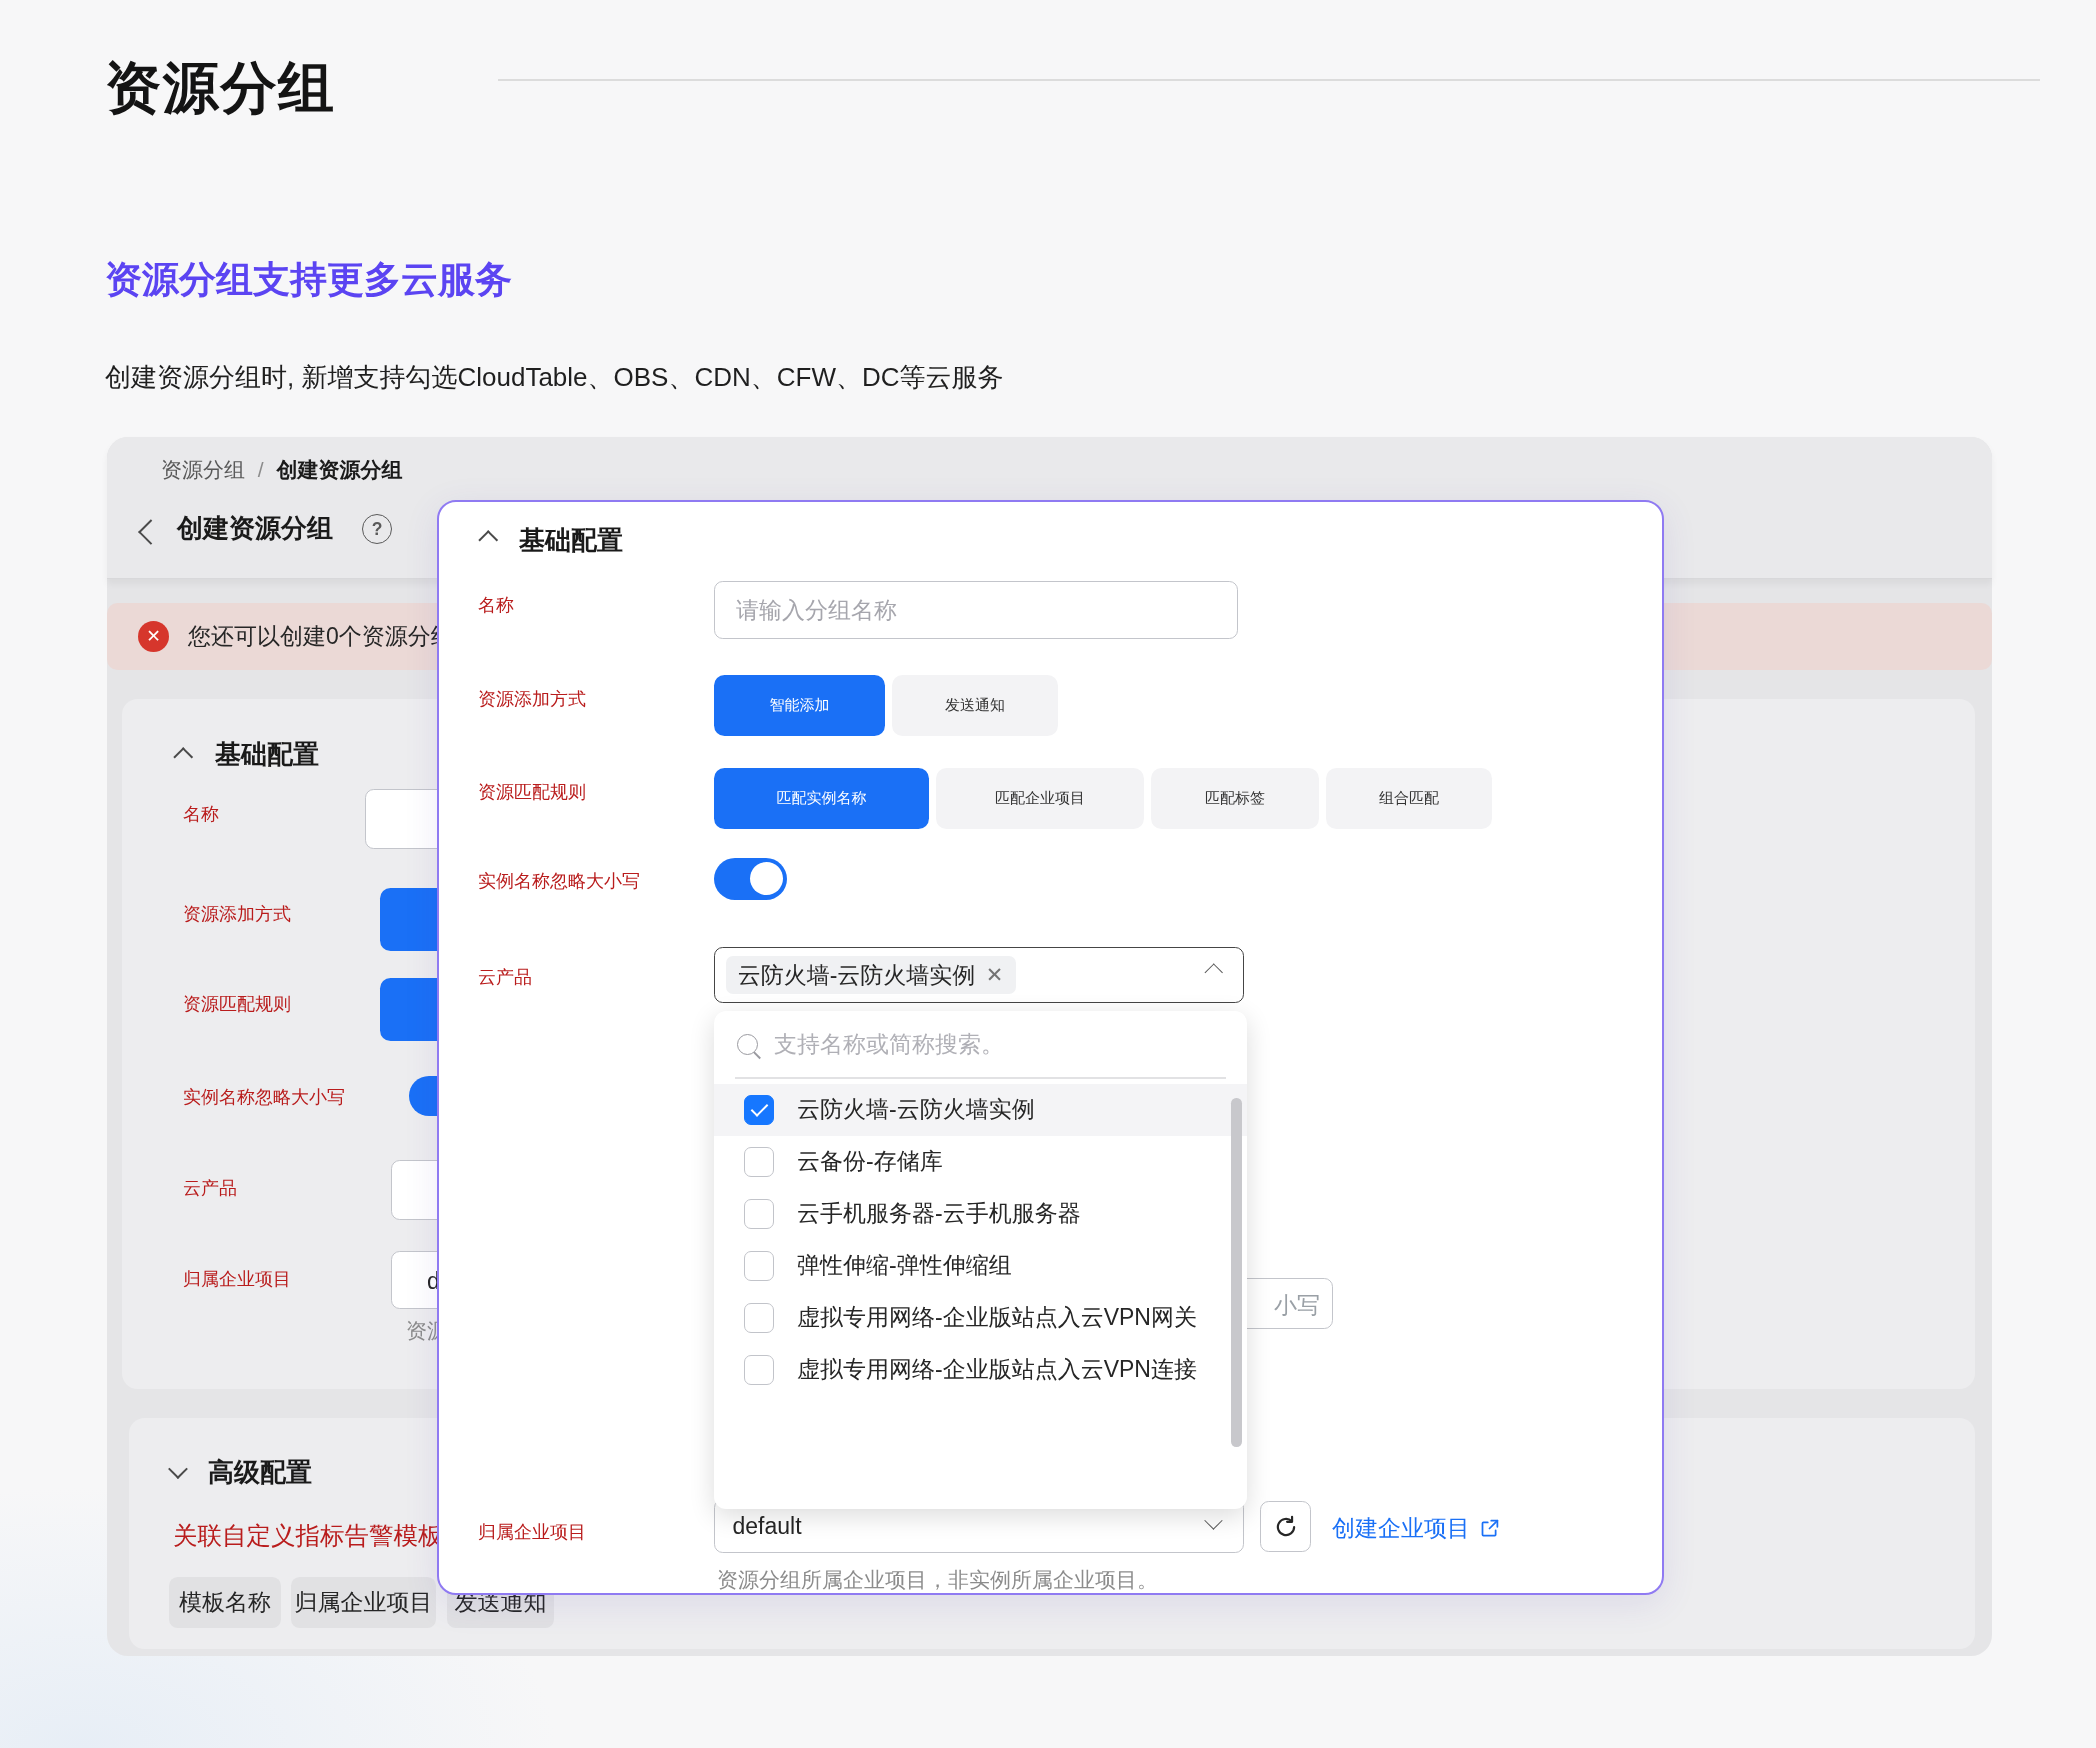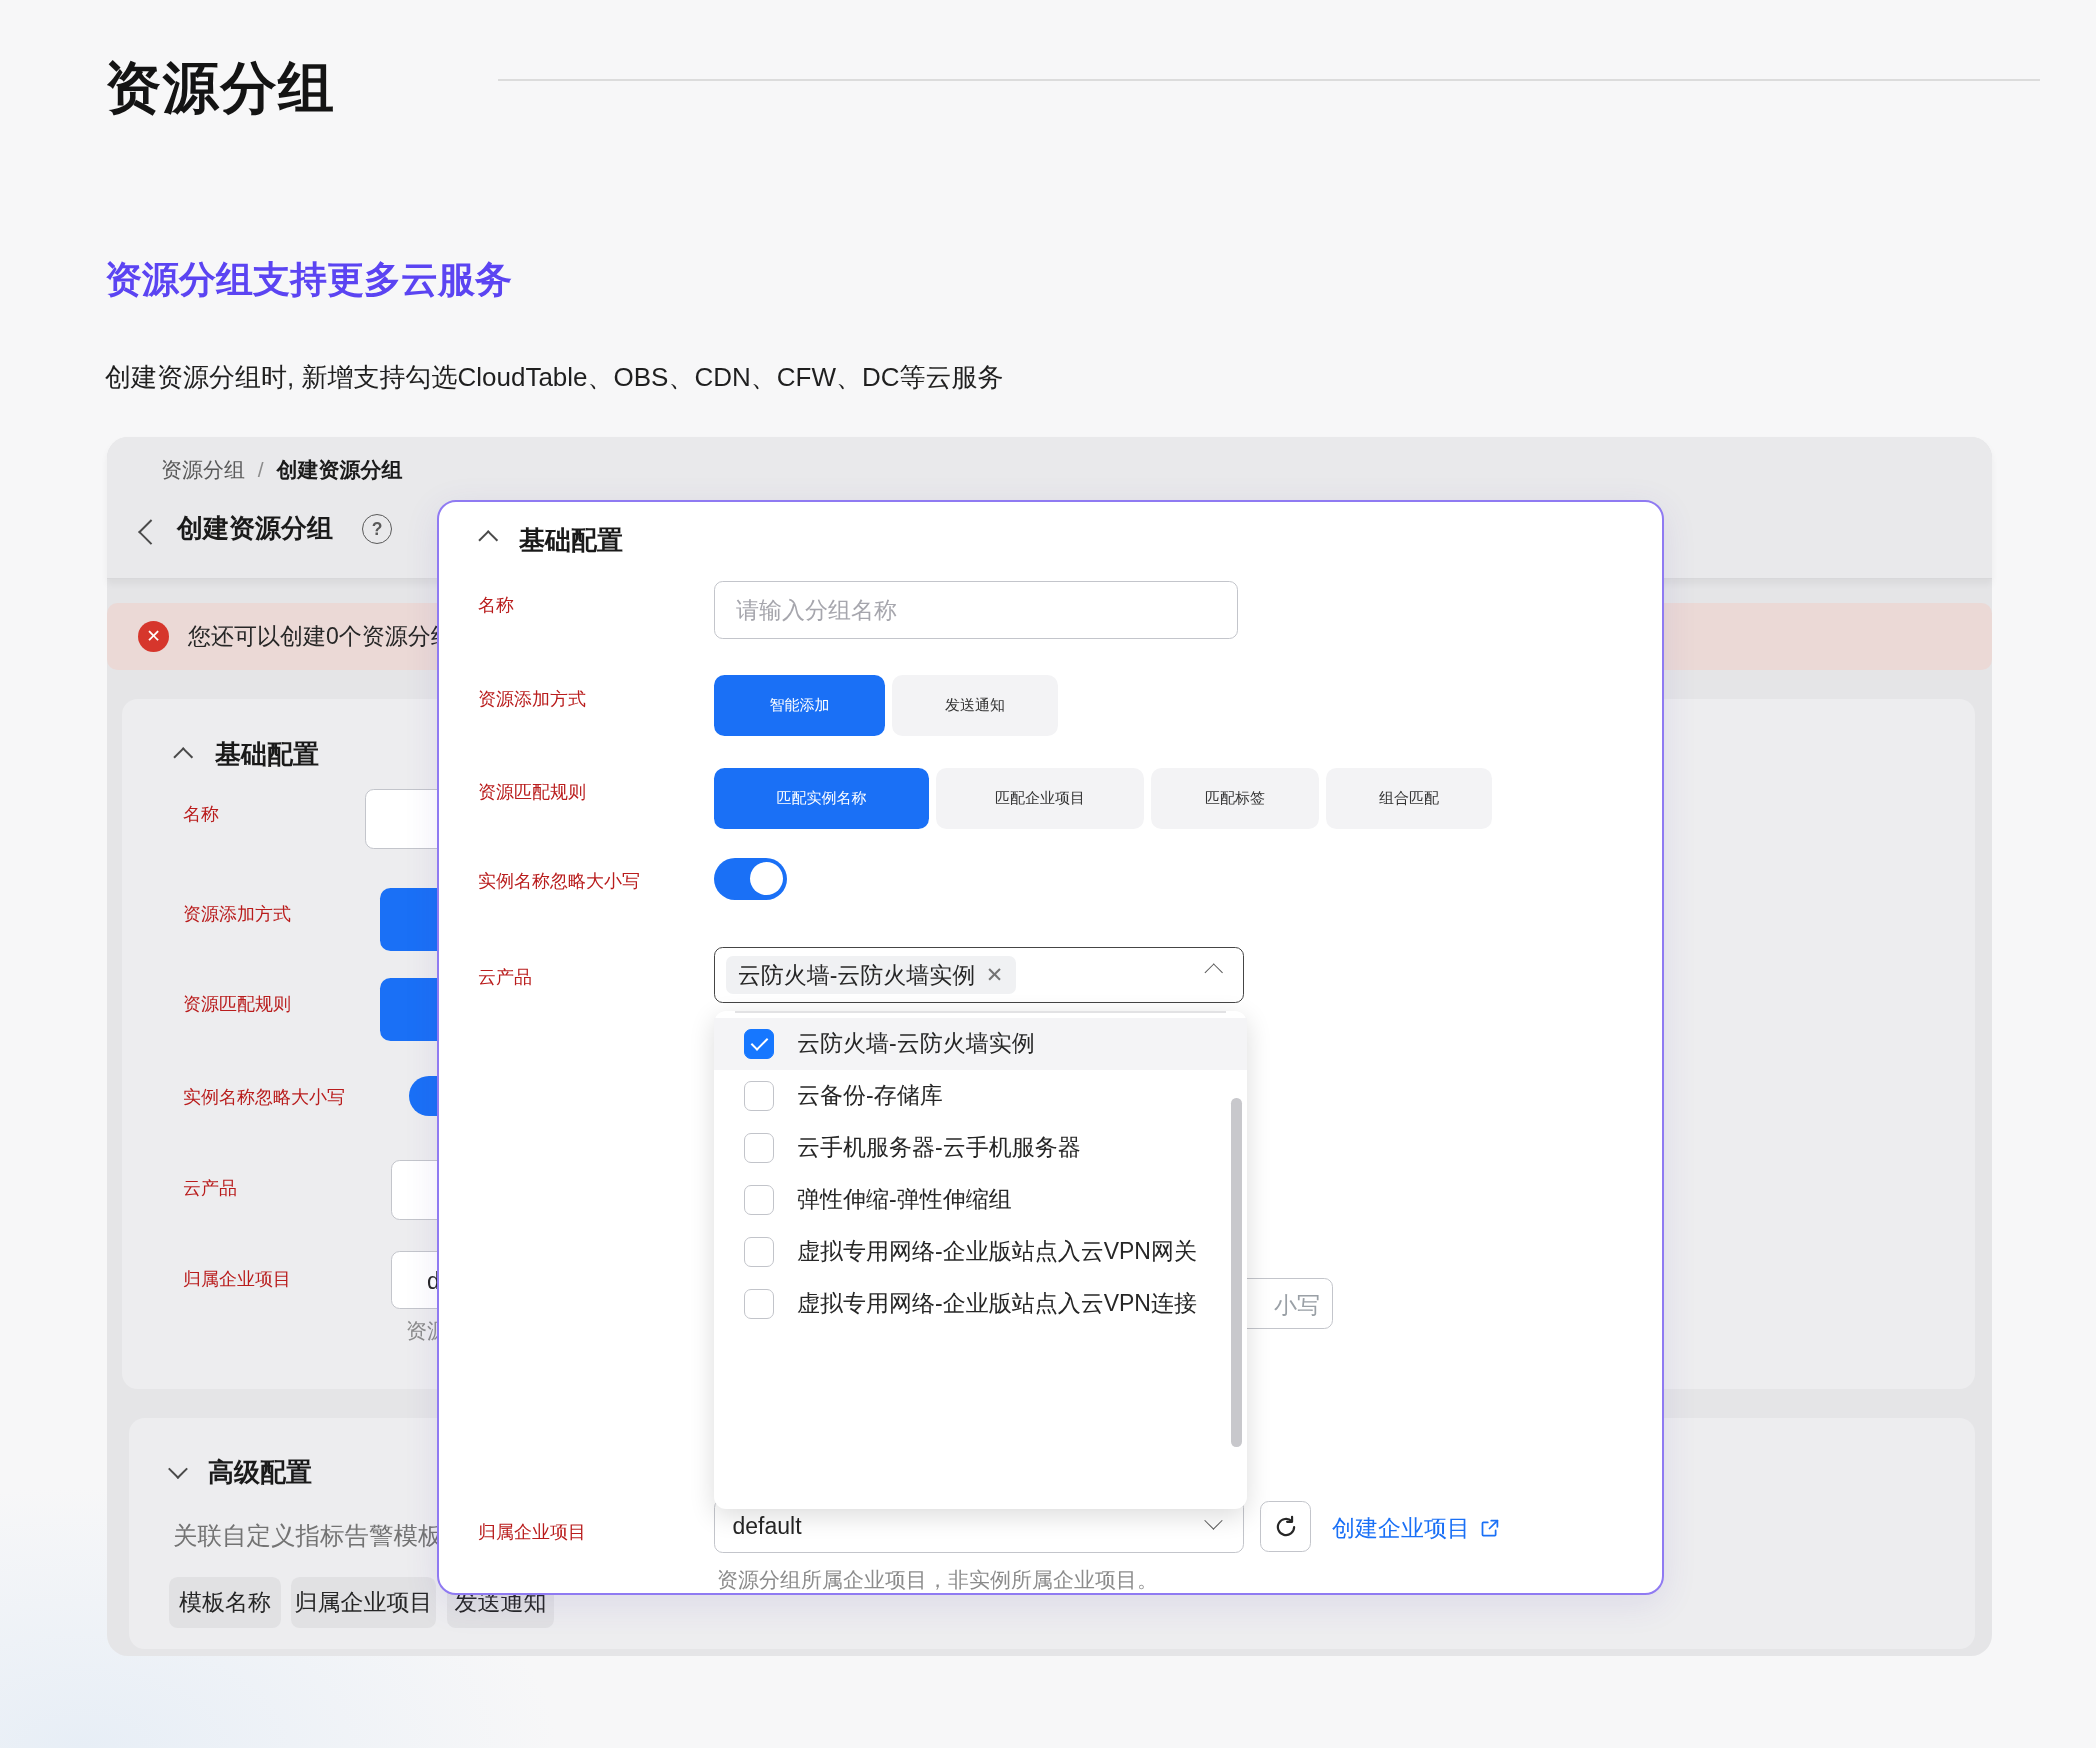--- a/index.html
+++ b/index.html
@@ -34,21 +34,21 @@
   
   .alert{background:#ebd9d6;border-radius:10.5px;display:flex;align-items:center;}
   .alert-ico{width:31px;height:31px;border-radius:50%;background:#d6362c;position:relative;flex:0 0 auto;}
   .alert-ico::after{content:"✕";position:absolute;left:0;top:0;width:31px;height:31px;display:flex;align-items:center;justify-content:center;color:#fff;font-size:17.5px;font-weight:700;}
   .alert-text{font-size:23px;color:#262626;margin-left:19px;white-space:nowrap;}
 
   
   .incard{background:#ededef;border-radius:15.7px;}
   .sec-title{font-size:26px;font-weight:700;color:#1a1a1a;}
   .lbl{font-size:18px;color:#b91c1c;white-space:nowrap;}
-  .muted{color:#737373;}
+  .muted{color:#b91c1c;}
   .chip{background:#e1e1e3;border-radius:8.7px;height:51px;display:flex;align-items:center;justify-content:center;
     font-size:23px;color:#262626;white-space:nowrap;}
 
   
   .frag-input{background:#fff;border:1.7px solid #c3c5cb;border-radius:8.7px;}
   .frag-blue{background:#1a70f6;border-radius:10.5px;}
   .frag-toggle{background:#1a70f6;border-radius:21px;}
   .frag-text{font-size:23px;color:#262626;overflow:hidden;white-space:nowrap;}
 
   
@@ -185,20 +185,24 @@
         <span class="tag-x">✕</span>
       </span>
       <span class="chev up sel-chev" style="border-color:#595959;border-width:1.7px;"></span>
     </div>
 
     <div class="abs frag-input" style="left:742px;top:776px;width:150px;height:49px;z-index:6;">
       <span class="abs" style="left:92px;top:11.4px;font-size:23px;color:#9aa0a6;">小写</span>
     </div>
 
     <div class="abs dd" style="left:275px;top:509px;width:533px;height:498px;z-index:7;">
+      <div class="dd-search">
+        <span class="mag"></span>
+        <input placeholder="支持名称或简称搜索。" style="">
+      </div>
       <div class="dd-div"></div>
       <div style="padding-top:5.2px;">
         <div class="dd-item selrow">
           <span class="cb checked"></span>
           <span>云防火墙-云防火墙实例</span>
         </div>
         <div class="dd-item">
           <span class="cb"></span>
           <span>云备份-存储库</span>
         </div>

